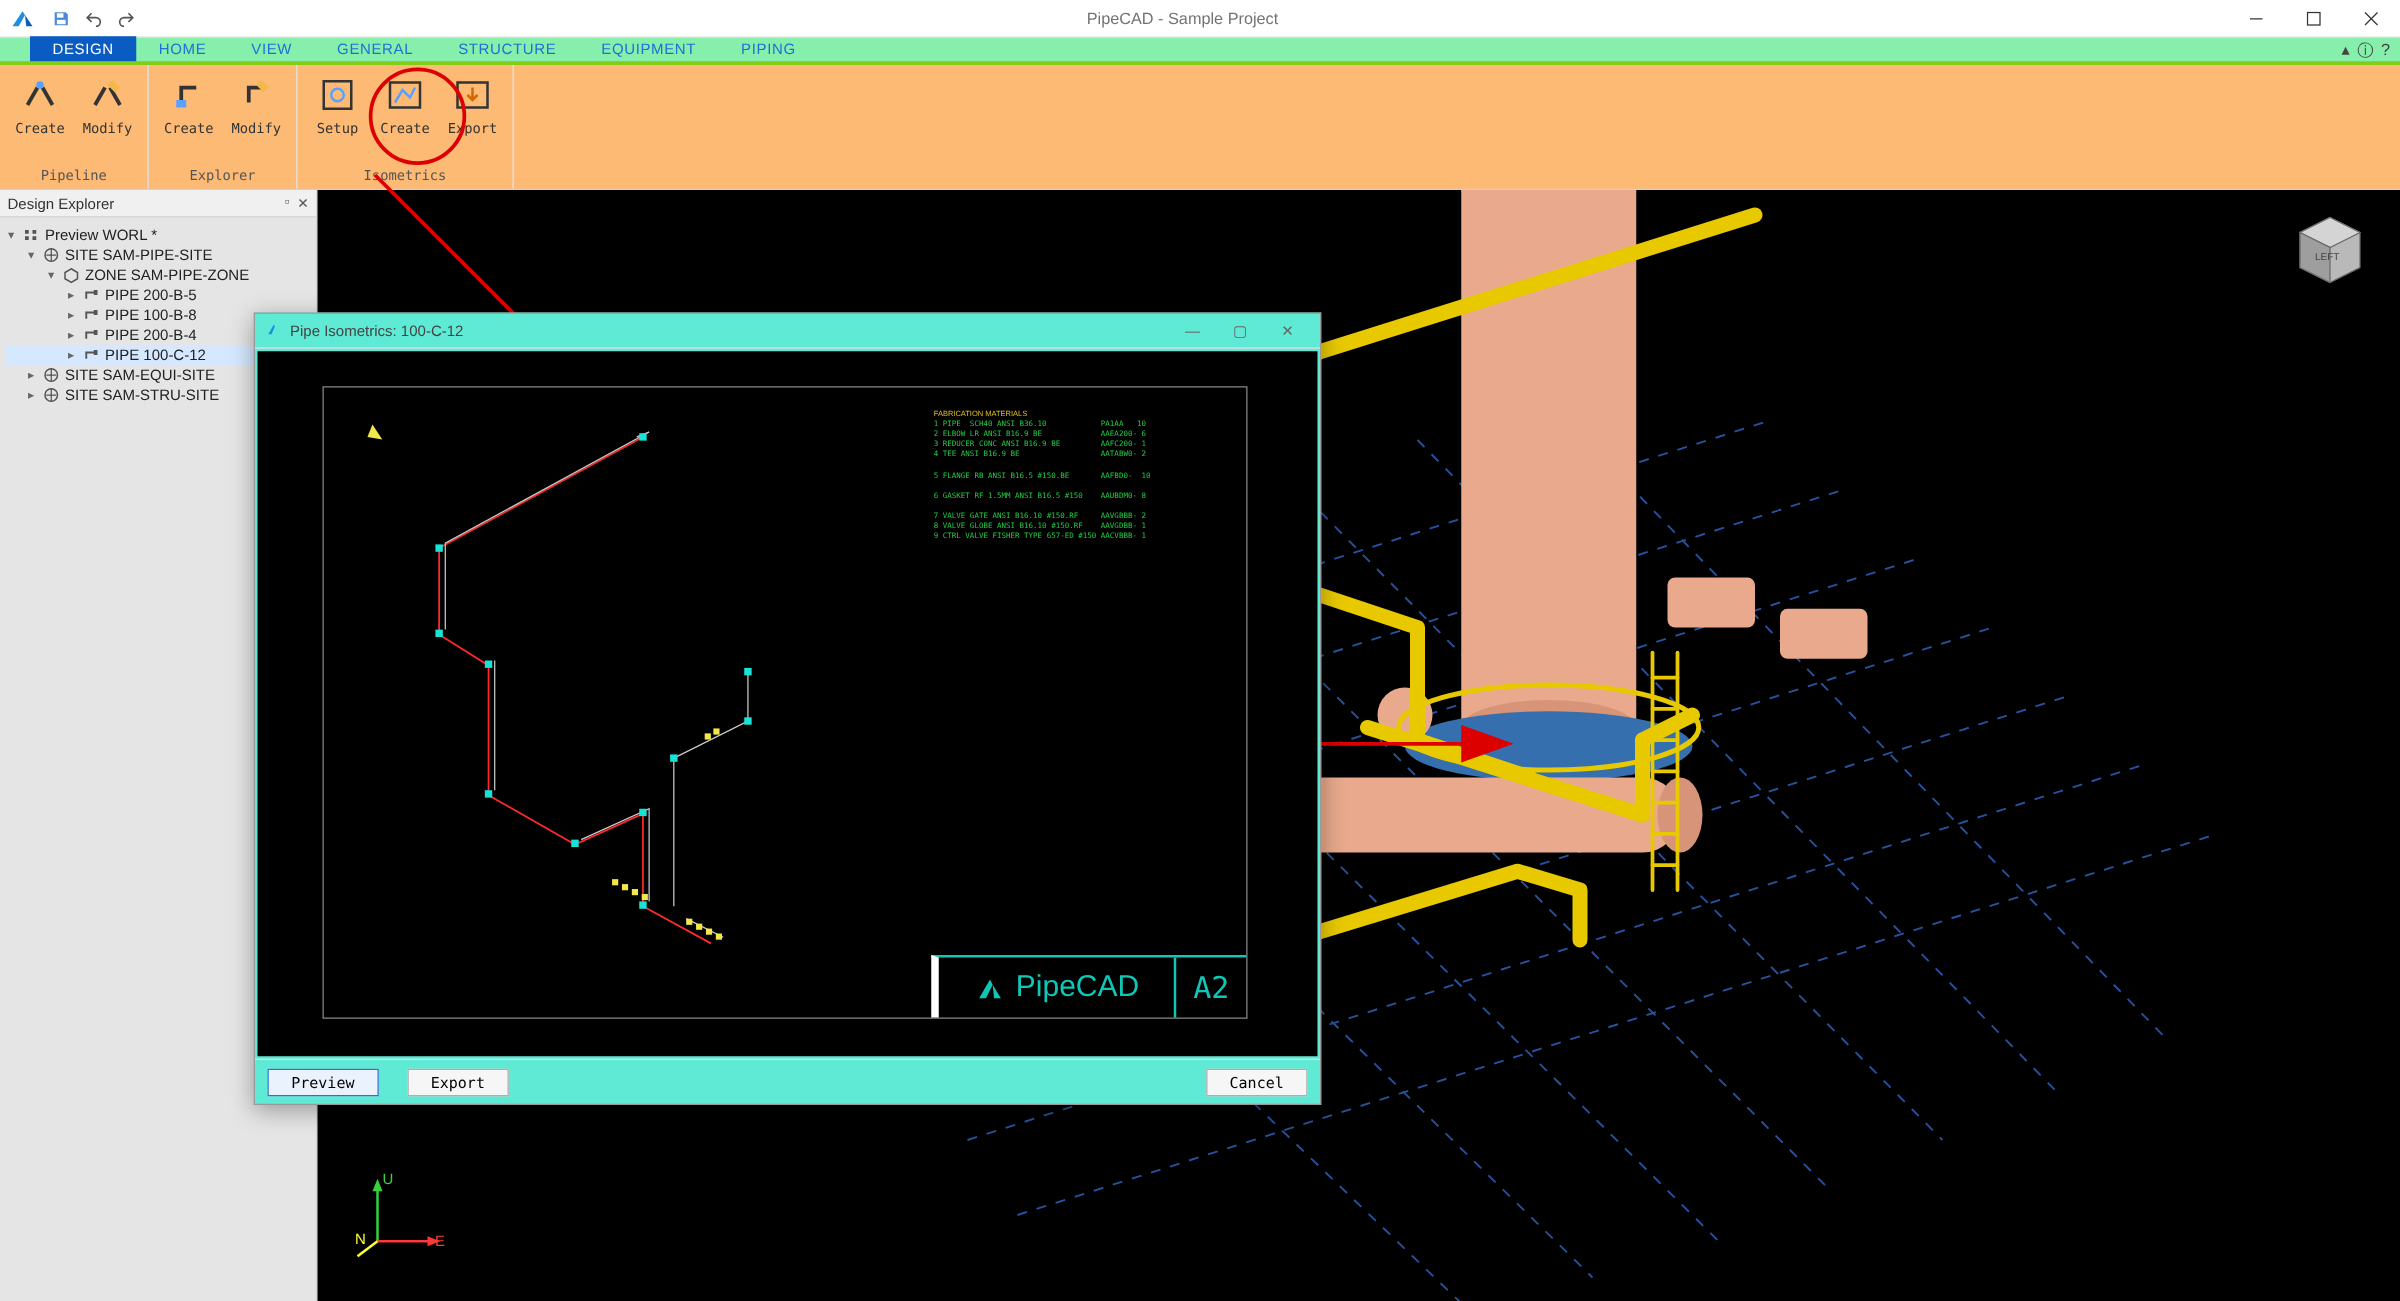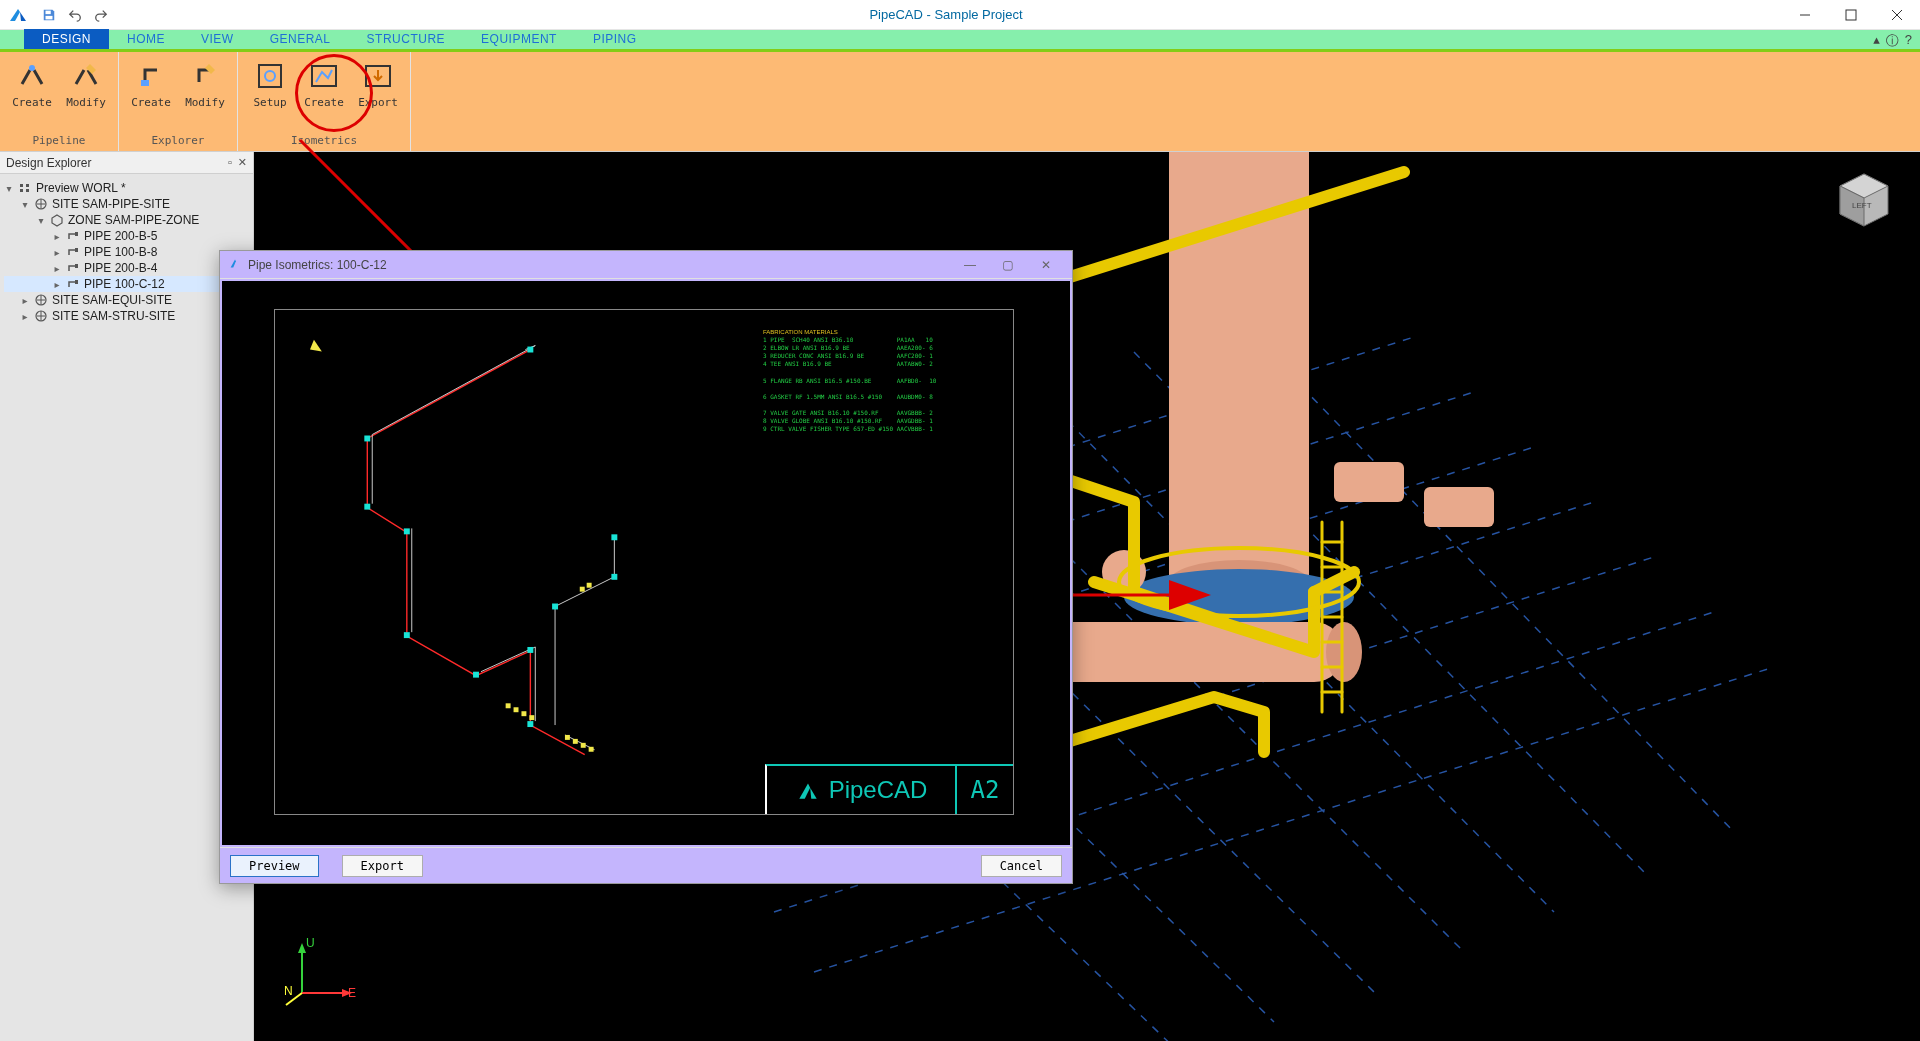--- a/index.html
+++ b/index.html
@@ -3,21 +3,21 @@
 <meta charset="utf-8">
 <style>
 * { box-sizing: border-box; margin: 0; padding: 0; font-family: "Segoe UI", Arial, sans-serif; }
 body { width: 1920px; height: 1041px; background: #fff; overflow: hidden; position: relative; }
 
 
 .titlebar { height: 30px; display: flex; align-items: center; background: #fff; border-bottom: 1px solid #e5e5e5; }
 .titlebar .app-icon { width: 24px; height: 24px; margin: 0 6px; }
 .titlebar .qat { display: flex; gap: 8px; align-items: center; margin-left: 4px; }
 .titlebar .qat .qbtn { width: 18px; height: 18px; display: flex; align-items: center; justify-content: center; cursor: pointer; color: #666; }
-.titlebar .title { flex: 1; text-align: center; font-size: 13px; color: #0369a1; }
+.titlebar .title { flex: 1; text-align: center; font-size: 13px; color: #737373; }
 .titlebar .win-controls { display: flex; }
 .titlebar .win-controls .wbtn { width: 46px; height: 30px; display: flex; align-items: center; justify-content: center; cursor: pointer; }
 
 
 .menutabs { height: 22px; display: flex; align-items: end; background: #86efac; border-bottom: 3px solid #84cc16; padding-left: 24px; position: relative; }
 .menutabs .tab { padding: 3px 18px; font-size: 12px; color: #1f6fd6; cursor: pointer; letter-spacing: 0.5px; }
 .menutabs .tab.active { background: #0b5cc2; color: #fff; }
 .menutabs .rightctl { position: absolute; right: 8px; top: 2px; display: flex; gap: 6px; font-size: 13px; color: #444; }
 
 
@@ -45,37 +45,37 @@
 .explorer .tree .lvl1 { padding-left: 16px; }
 .explorer .tree .lvl2 { padding-left: 32px; }
 .explorer .tree .lvl3 { padding-left: 48px; }
 
 
 .viewport { position: absolute; left: 254px; top: 152px; right: 0; bottom: 0; background: #000; overflow: hidden; }
 .viewcube { position: absolute; top: 16px; right: 24px; width: 64px; height: 64px; }
 .triad { position: absolute; left: 28px; bottom: 28px; width: 80px; height: 80px; }
 
 
-.dialog { position: absolute; left: 219px; top: 250px; width: 854px; height: 634px; background: #c4b5fd; border: 1px solid #999; box-shadow: 0 4px 18px rgba(0,0,0,.35); display: flex; flex-direction: column; }
+.dialog { position: absolute; left: 203px; top: 250px; width: 854px; height: 634px; background: #5eead4; border: 1px solid #999; box-shadow: 0 4px 18px rgba(0,0,0,.35); display: flex; flex-direction: column; }
 .dialog .dhdr { height: 28px; display: flex; align-items: center; padding: 0 8px; font-size: 12px; color: #444; border-bottom: 1px solid #e0e0e0; }
 .dialog .dhdr .dtitle { flex: 1; }
 .dialog .dhdr .dctl { display: flex; gap: 2px; }
 .dialog .dhdr .dctl .dcbtn { width: 36px; height: 24px; display: flex; align-items: center; justify-content: center; cursor: pointer; color: #666; }
 .dialog .dbody { flex: 1; background: #000; margin: 2px; position: relative; }
 .dialog .dfoot { height: 36px; display: flex; align-items: center; padding: 0 10px; gap: 23px; border-top: 1px solid #e0e0e0; }
 .dialog .dfoot .btn { padding: 3px 18px; font-size: 12px; border: 1px solid #adadad; background: #f6f6f6; cursor: pointer; font-family: Consolas, monospace; }
 .dialog .dfoot .btn.primary { border: 1px solid #2a72c8; background: #eaf2fd; }
 .dialog .dfoot .spacer { flex: 1; }
 
 
 .isoframe { position: absolute; left: 52px; top: 28px; right: 56px; bottom: 30px; border: 1px solid #888; }
 .iso-textblock { position: absolute; top: 18px; right: 50px; width: 200px; font-family: Consolas, monospace; font-size: 6px; line-height: 1.35; color: #22cc44; white-space: pre; }
 .iso-textblock .hdr { color: #e0c020; }
 .iso-textblock .mag { color: #d463e6; }
-.iso-titleblock { position: absolute; right: 0; bottom: 0; display: flex; border-top: 2px solid #0ec7b6; border-left: 2px solid #ffffff; }
+.iso-titleblock { position: absolute; right: 0; bottom: 0; display: flex; border-top: 2px solid #0ec7b6; border-left: 6px solid #ffffff; }
 .iso-titleblock .cell { border-right: 2px solid #0ec7b6; display: flex; align-items: center; justify-content: center; color: #0ec7b6; font-family: Consolas, monospace; }
 .iso-titleblock .cell.logo { width: 190px; height: 48px; font-size: 24px; gap: 8px; }
 .iso-titleblock .cell.size { width: 56px; height: 48px; font-size: 24px; border-right: none;}
 
 
 .arrow { position: absolute; pointer-events: none; }
 
 
 </style>
 </head>

